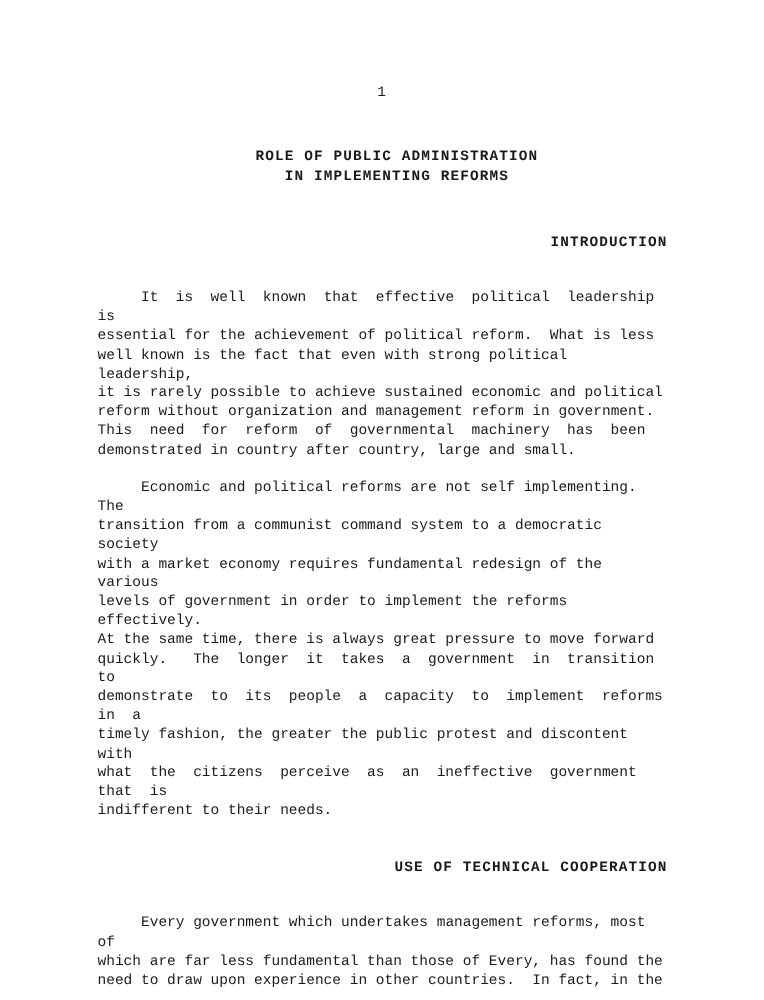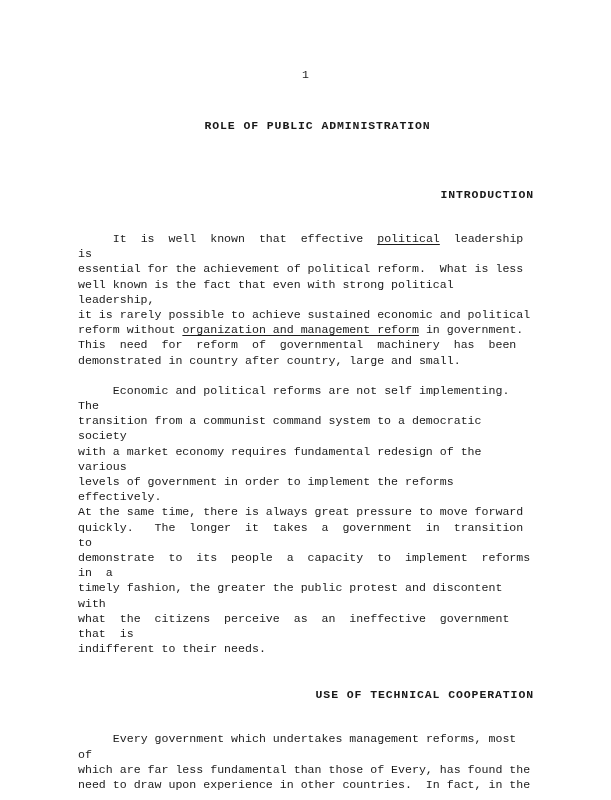--- a/index.html
+++ b/index.html
@@ -73,33 +73,34 @@
     letter-spacing: 0px;
     margin: 0;
     white-space: pre-wrap;
     word-spacing: 0px;
   }
 
   .spacer-sm { height: 15px; }
   .spacer-md { height: 30px; }
   .spacer-lg { height: 32px; }
 
-  .u { text-decoration: underline; text-underline-offset: 2px; text-align: right; }
+  .u { text-underline-offset: 2px; text-align: right; }
 
   .para .ln { display: block; }
 </style>
 </head>
 <body>
 
 <div class="page">
 
   <div class="page-number">1</div>
 
   <div class="doc-title">
     <span class="title-line">ROLE OF PUBLIC ADMINISTRATION</span>
+    <span class="title-line">IN IMPLEMENTING REFORMS</span>
   </div>
 
   <div class="content">
 
     <div class="section-heading">INTRODUCTION</div>
 
     <div class="spacer-md"></div>
 
     <p class="para"><span class="ln"><span>     It  is  well  known  that  effective  </span><span class="u">political</span><span>  leadership  is</span></span><span class="ln">essential for the achievement of political reform.  What is less</span><span class="ln">well known is the fact that even with strong political leadership,</span><span class="ln">it is rarely possible to achieve sustained economic and political</span><span class="ln"><span>reform without </span><span class="u">organization and management reform</span><span> in government.</span></span><span class="ln">This  need  for  reform  of  governmental  machinery  has  been</span><span class="ln">demonstrated in country after country, large and small.</span></p>
 

